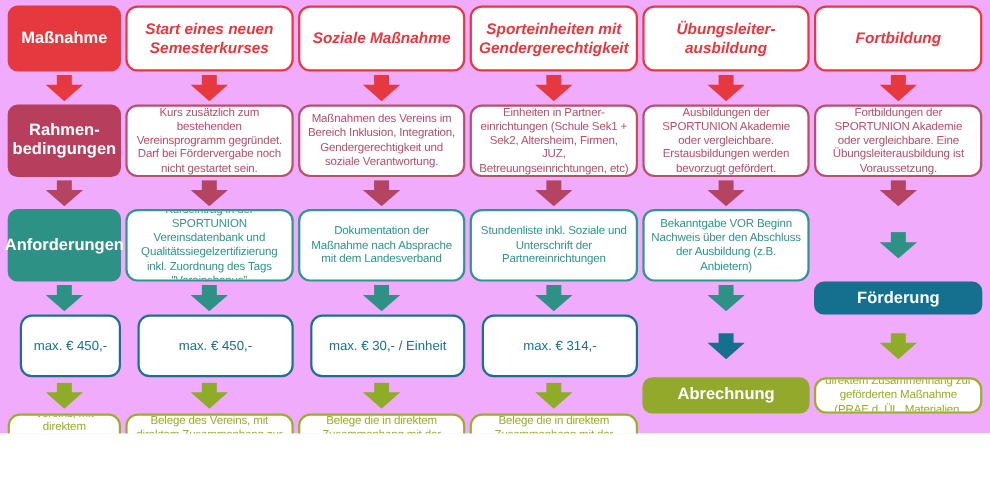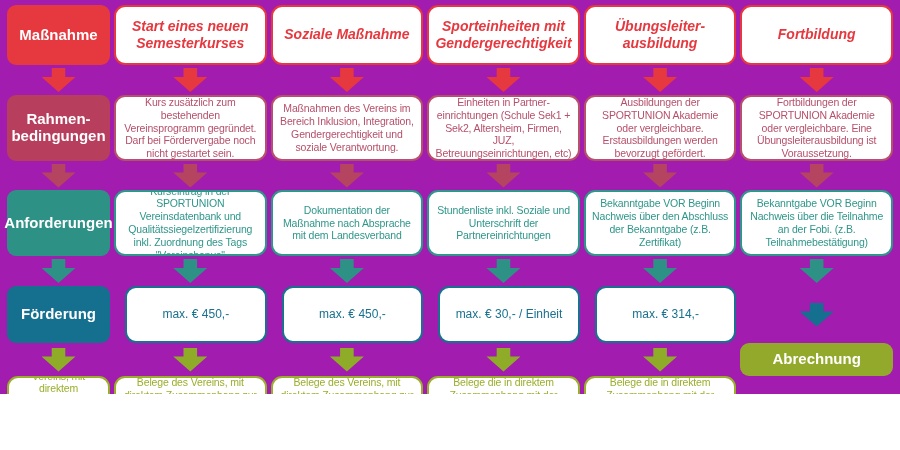--- a/index.html
+++ b/index.html
@@ -1,17 +1,17 @@
 <!DOCTYPE html>
 <html><head>
 <meta charset="utf-8">
 <style>
   html,body{margin:0;padding:0;background:#fff;}
   .board{
-    width:900px;height:394px;box-sizing:border-box;background:#a21caf;
+    width:900px;height:394px;box-sizing:border-box;background:#f0abfc;
     padding:5px 7px;display:grid;
     grid-template-columns:103px repeat(5,1fr);
     grid-template-rows:60px 30px 66px 29px 66px 30px 57px 33px 64px;
     column-gap:4px;
     font-family:"Liberation Sans",sans-serif;
   }
   .label-box{
     border-radius:9px;color:#fff;font-weight:700;font-size:15px;line-height:1.12;
     display:flex;align-items:center;justify-content:center;text-align:center;padding:2px 3px;
   }
@@ -124,24 +124,21 @@
   <div class="cell bd-teal">
       <span>Kurseintrag in der SPORTUNION Vereinsdatenbank und Qualitätssiegelzertifizierung inkl. Zuordnung des Tags "Vereinsbonus"</span>
     </div>
   <div class="cell bd-teal">
       <span>Dokumentation der Maßnahme nach Absprache mit dem Landesverband</span>
     </div>
   <div class="cell bd-teal">
       <span>Stundenliste inkl. Soziale und Unterschrift der Partnereinrichtungen</span>
     </div>
   <div class="cell bd-teal">
-      <span>Bekanntgabe VOR Beginn Nachweis über den Abschluss der Bekanntgabe (z.B. Zertifikat)</span>
-    </div>
-  <div class="cell bd-teal">
-      <span>Bekanntgabe VOR Beginn Nachweis über die Teilnahme an der Fobi. (z.B. Teilnahmebestätigung)</span>
+      <span>Bekanntgabe VOR Beginn Nachweis über den Abschluss der Ausbildung (z.B. Anbietern)</span>
     </div>
 
   <div class="arrowcell">
       <div class="arrow a-teal"></div>
     </div>
   <div class="arrowcell">
       <div class="arrow a-teal"></div>
     </div>
   <div class="arrowcell">
       <div class="arrow a-teal"></div>

